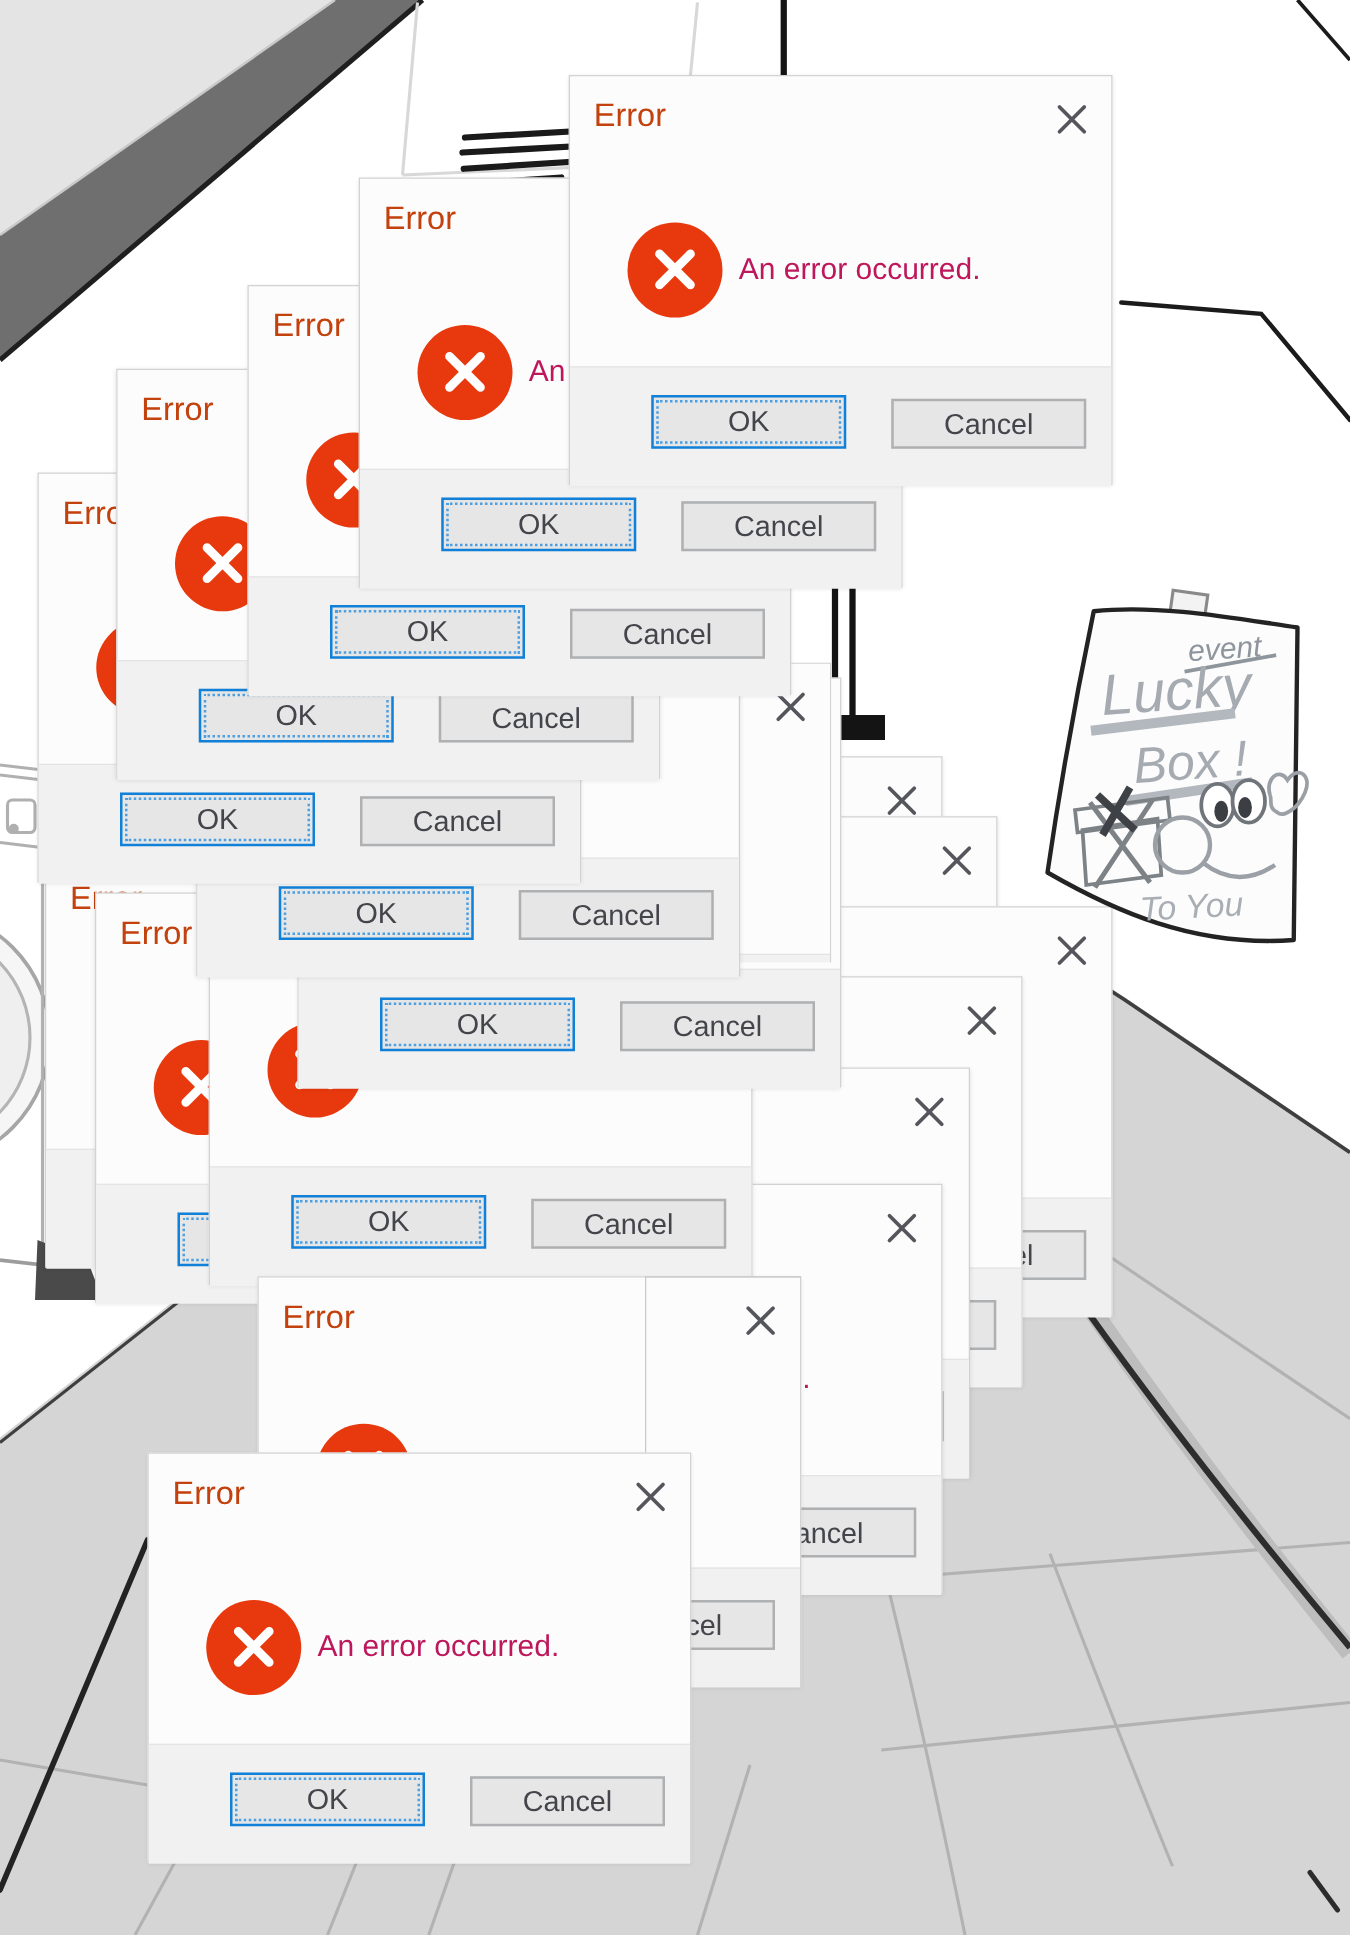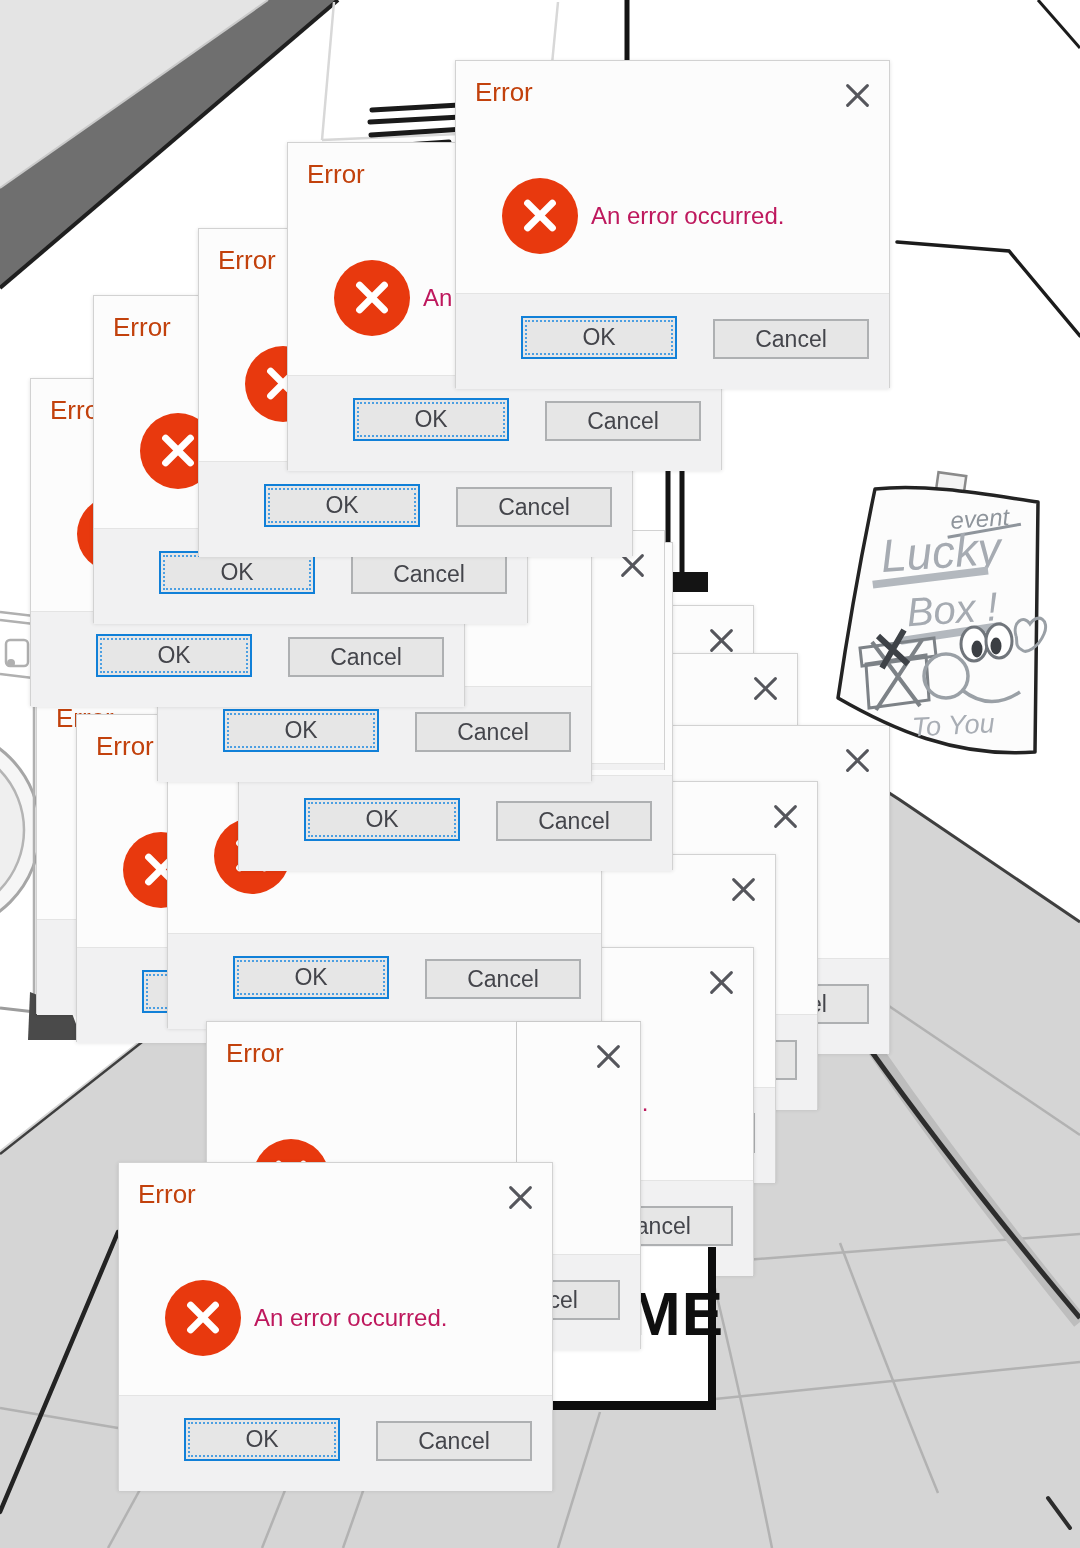--- a/index.html
+++ b/index.html
@@ -390,23 +390,20 @@
           <span class="ib b"></span>
     </div>
     <div class="dlg-msg">An error occurred.</div>
     <div class="dlg-bar">
       <button class="btn btn-ok">OK</button>
       <button class="btn btn-cancel">Cancel</button>
     </div>
   </div>
     </div>
 
-  <div id="welcome-sign">
-    <span class="me">ME</span>
-  </div>
 
   <div class="layer" id="layer-top">
       <div class="dlg" style="left: 206px; top: 1021px;">
     <div class="dlg-title">Error</div>
     <div class="dlg-close">
       <span class="xb a"></span>
           <span class="xb b"></span>
     </div>
     <div class="dlg-icon">
       <span class="ib a"></span>

